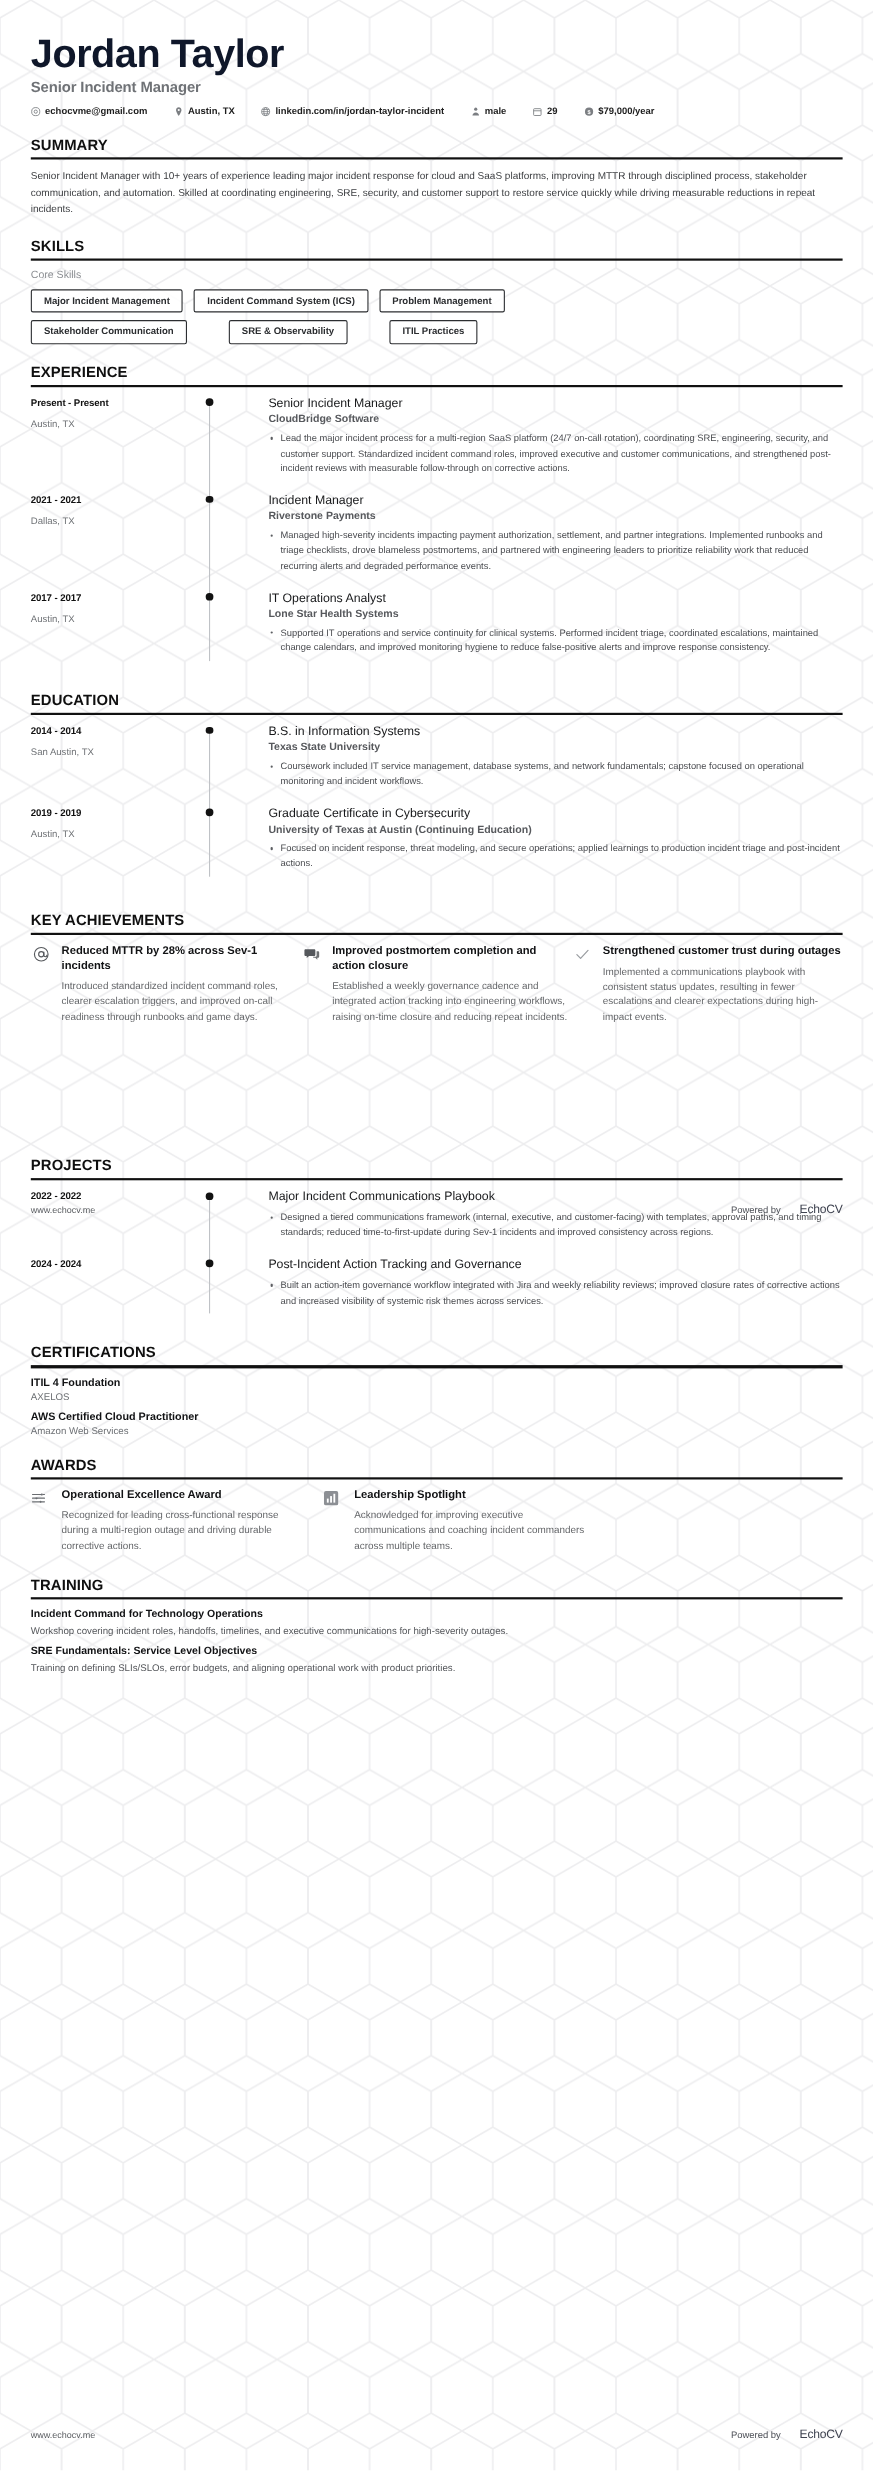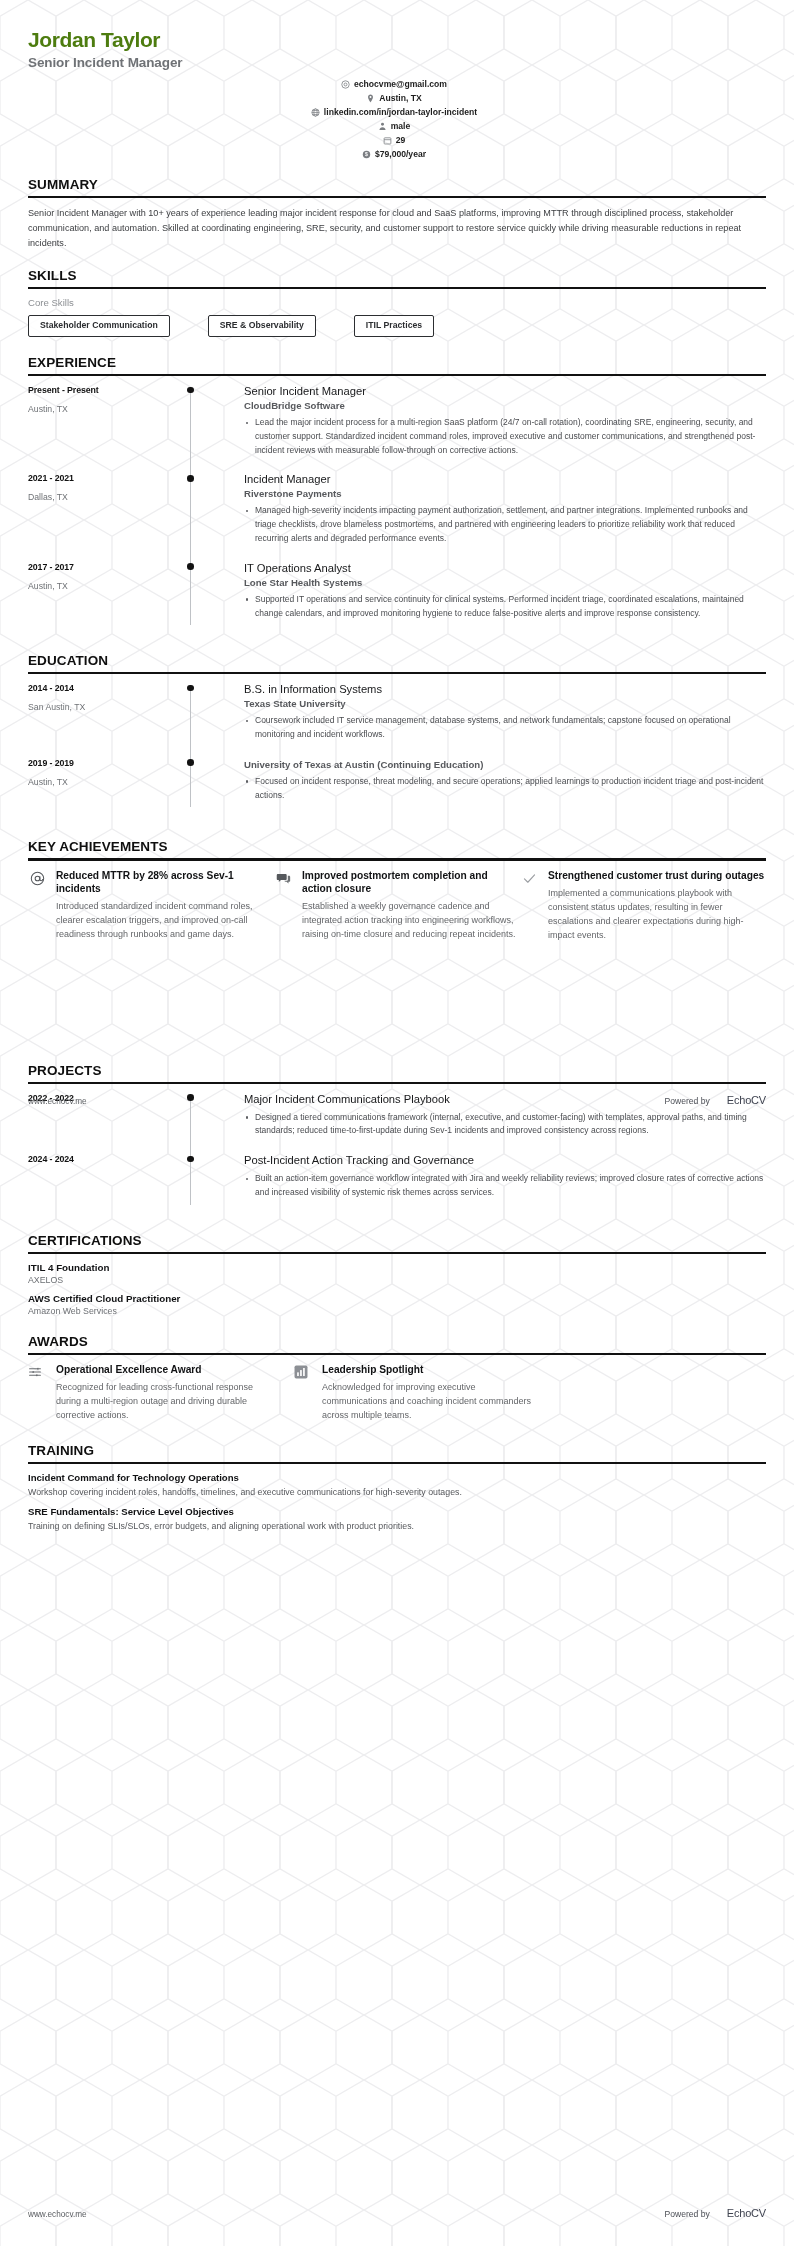--- a/index.html
+++ b/index.html
@@ -30,40 +30,39 @@
     z-index: 2;
     width: 794px;
   }
   .sheet {
     position: relative;
     padding: 0 28px;
   }
   
   .header { padding-top: 28px; }
   .name {
-    font-size: 21px;
+    font-size: 36px;
     font-weight: 700;
     letter-spacing: -0.4px;
-    color: #4d7c0f;
+    color: #0f172a;
     line-height: 1.15;
   }
   .job-title {
     font-size: 13.5px;
     font-weight: 700;
     color: #6f7276;
     margin-top: 3px;
     letter-spacing: -0.1px;
   }
   .contact-row {
     display: flex;
     flex-wrap: wrap;
     align-items: center;
     gap: 4px 18px;
     margin-top: 9px;
-    flex-direction: column;
   }
   .contact-item {
     display: flex;
     align-items: center;
     gap: 4px;
     font-size: 8.6px;
     font-weight: 700;
     color: #1d1d1d;
     margin-right: 6px;
     white-space: nowrap;
@@ -409,20 +408,25 @@
     <div class="section">
       <div class="section-title">SUMMARY</div>
       <div class="section-rule"></div>
       <p class="summary-text">Senior Incident Manager with 10+ years of experience leading major incident response for cloud and SaaS platforms, improving MTTR through disciplined process, stakeholder communication, and automation. Skilled at coordinating engineering, SRE, security, and customer support to restore service quickly while driving measurable reductions in repeat incidents.</p>
     </div>
 
     <div class="section">
       <div class="section-title">SKILLS</div>
       <div class="section-rule"></div>
       <div class="skill-group-label">Core Skills</div>
+      <div class="chips">
+        <span class="chip">Major Incident Management</span>
+        <span class="chip">Incident Command System (ICS)</span>
+        <span class="chip">Problem Management</span>
+      </div>
       <div class="chips" style="margin-top:7px;gap:38px;">
         <span class="chip">Stakeholder Communication</span>
         <span class="chip">SRE &amp; Observability</span>
         <span class="chip">ITIL Practices</span>
       </div>
     </div>
 
     <div class="section">
       <div class="section-title">EXPERIENCE</div>
       <div class="section-rule"></div>
@@ -502,20 +506,21 @@
 
       <div class="entry">
         <div class="entry-left">
           <div class="entry-date">2019 - 2019</div>
           <div class="entry-loc">Austin, TX</div>
         </div>
         <div class="entry-rail">
             <span class="entry-dot"></span>
           </div>
         <div class="entry-body">
+          <div class="entry-role">Graduate Certificate in Cybersecurity</div>
           <div class="entry-org">University of Texas at Austin (Continuing Education)</div>
           <ul class="bullets">
             <li>Focused on incident response, threat modeling, and secure operations; applied learnings to production incident triage and post-incident actions.</li>
           </ul>
         </div>
       </div>
     </div>
 
     <div class="section" style="margin-top:22px;">
       <div class="section-title">KEY ACHIEVEMENTS</div>

